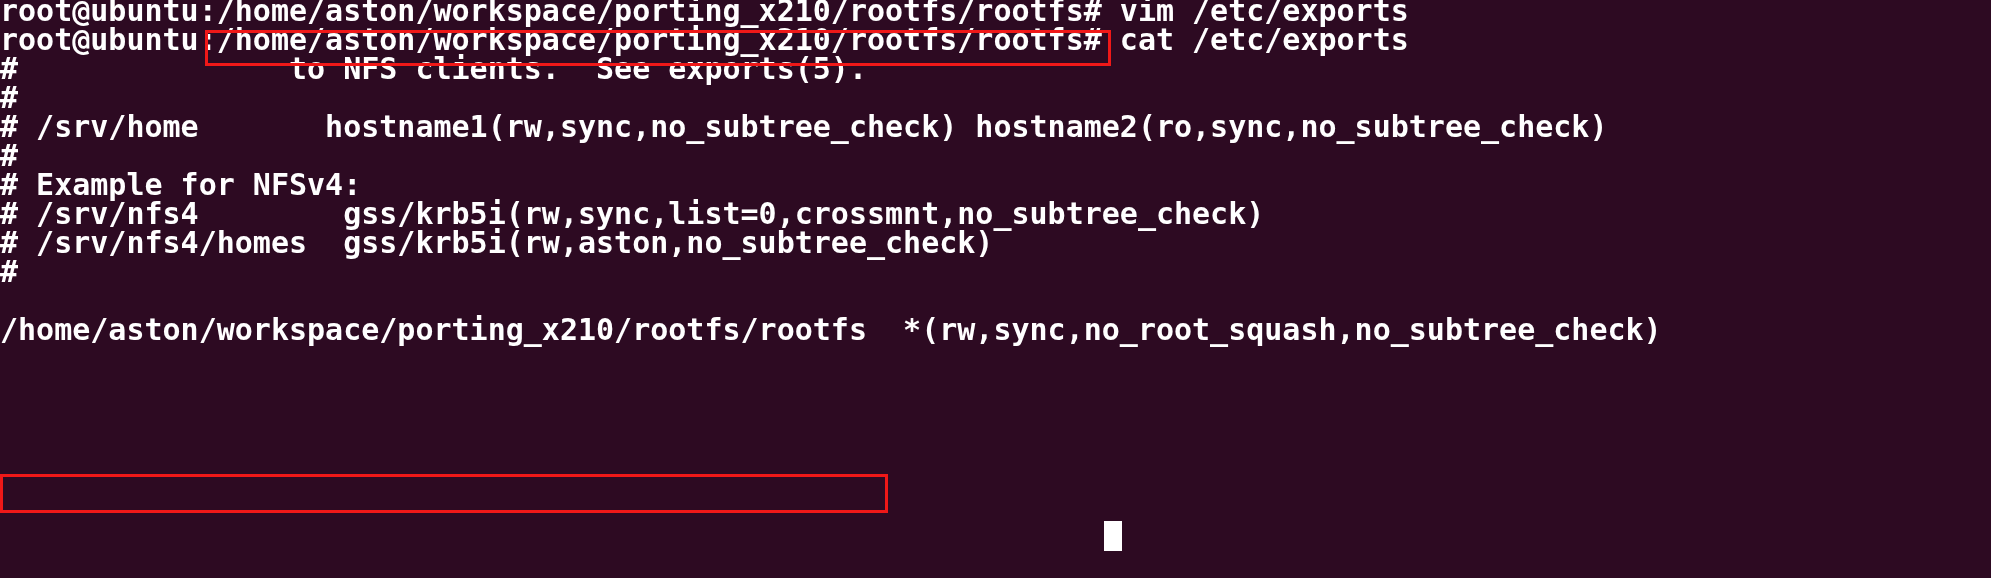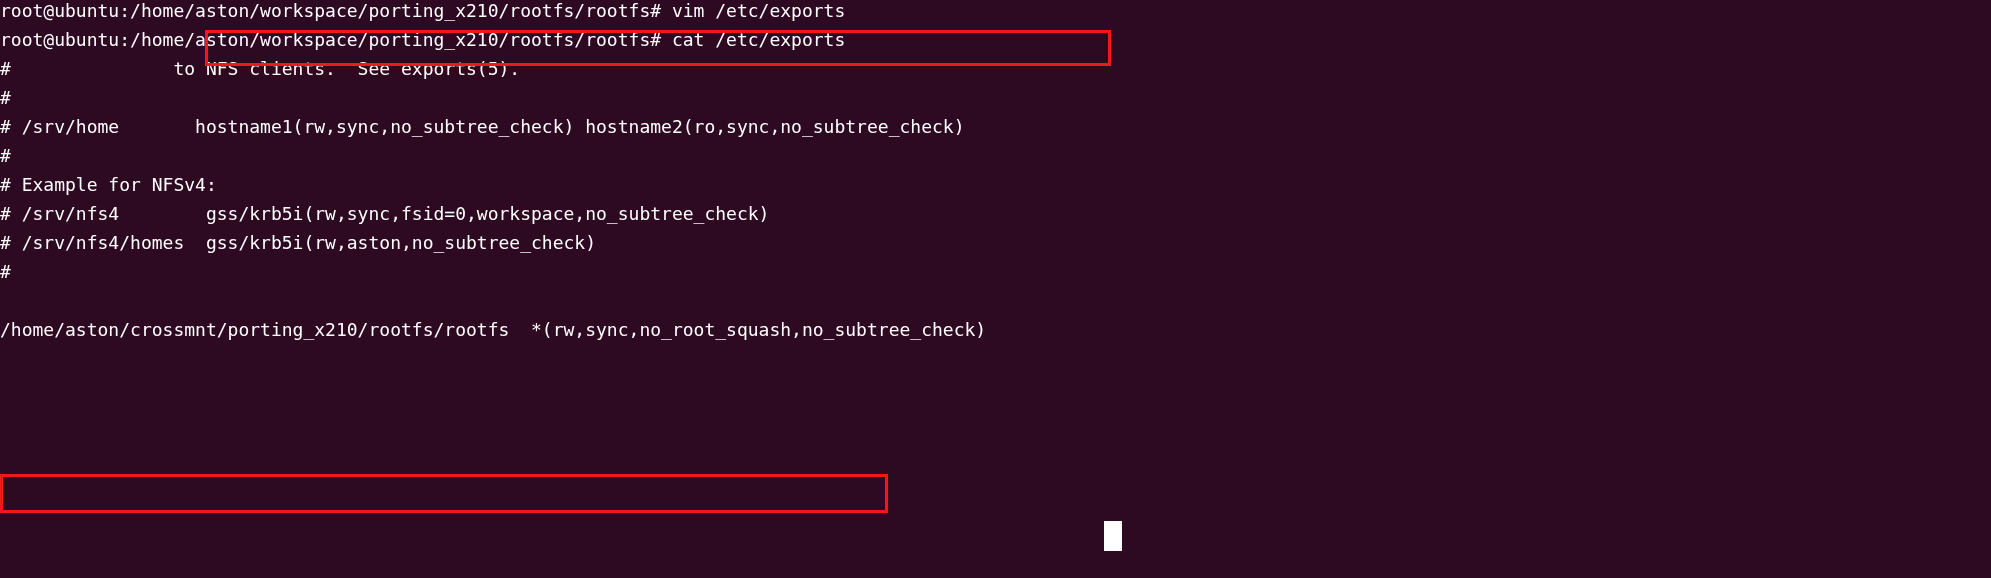--- a/index.html
+++ b/index.html
@@ -8,23 +8,24 @@
     padding: 0;
     background: #2d0a22;
   }
   #terminal {
     position: relative;
     width: 1767px;
     height: 578px;
     background: #2d0a22;
     overflow: hidden;
     font-family: "DejaVu Sans Mono", "Liberation Mono", monospace;
-    font-size: 18px;
+    font-size: 30px;
     line-height: 29px;
     color: #ffffff;
+    font-weight: bold;
     -webkit-font-smoothing: antialiased;
   }
   .screen {
     position: absolute;
     left: 0;
     top: -4px;
     width: 1991px;
     padding: 0;
   }
   .line {
@@ -73,25 +74,25 @@
 <div id="terminal">
 
   <div class="screen">
     <div class="line">root@ubuntu:/home/aston/workspace/porting_x210/rootfs/rootfs# vim /etc/exports</div>
     <div class="line">root@ubuntu:/home/aston/workspace/porting_x210/rootfs/rootfs# cat /etc/exports</div>
     <div class="line">#               to NFS clients.  See exports(5).</div>
     <div class="line">#</div>
     <div class="line"># /srv/home       hostname1(rw,sync,no_subtree_check) hostname2(ro,sync,no_subtree_check)</div>
     <div class="line">#</div>
     <div class="line"># Example for NFSv4:</div>
-    <div class="line"># /srv/nfs4        gss/krb5i(rw,sync,fsid=0,workspace,no_subtree_check)</div>
+    <div class="line"># /srv/nfs4        gss/krb5i(rw,sync,list=0,crossmnt,no_subtree_check)</div>
     <div class="line"># /srv/nfs4/homes  gss/krb5i(rw,aston,no_subtree_check)</div>
     <div class="line">#</div>
     <div class="line blank"></div>
-    <div class="line">/home/aston/crossmnt/porting_x210/rootfs/rootfs  *(rw,sync,no_root_squash,no_subtree_check)</div>
+    <div class="line">/home/aston/workspace/porting_x210/rootfs/rootfs  *(rw,sync,no_root_squash,no_subtree_check)</div>
   </div>
 
   <div class="annot" id="annot-prompt-path"></div>
 
   <div class="annot" id="annot-export-path"></div>
 
   <div id="cursor"></div>
 
 </div>
 

